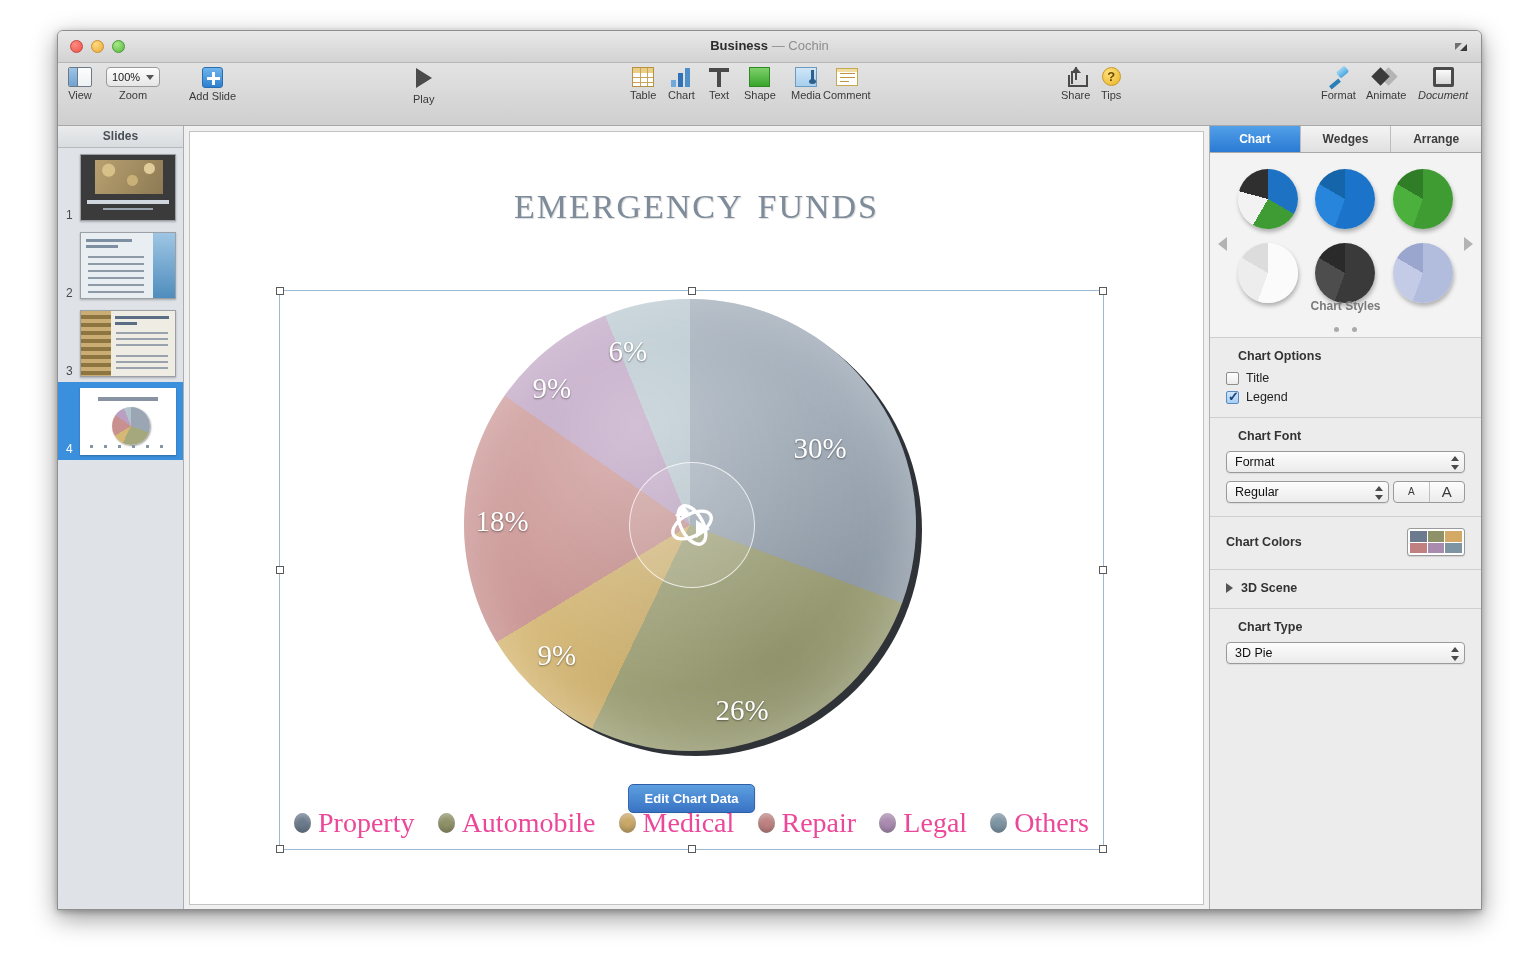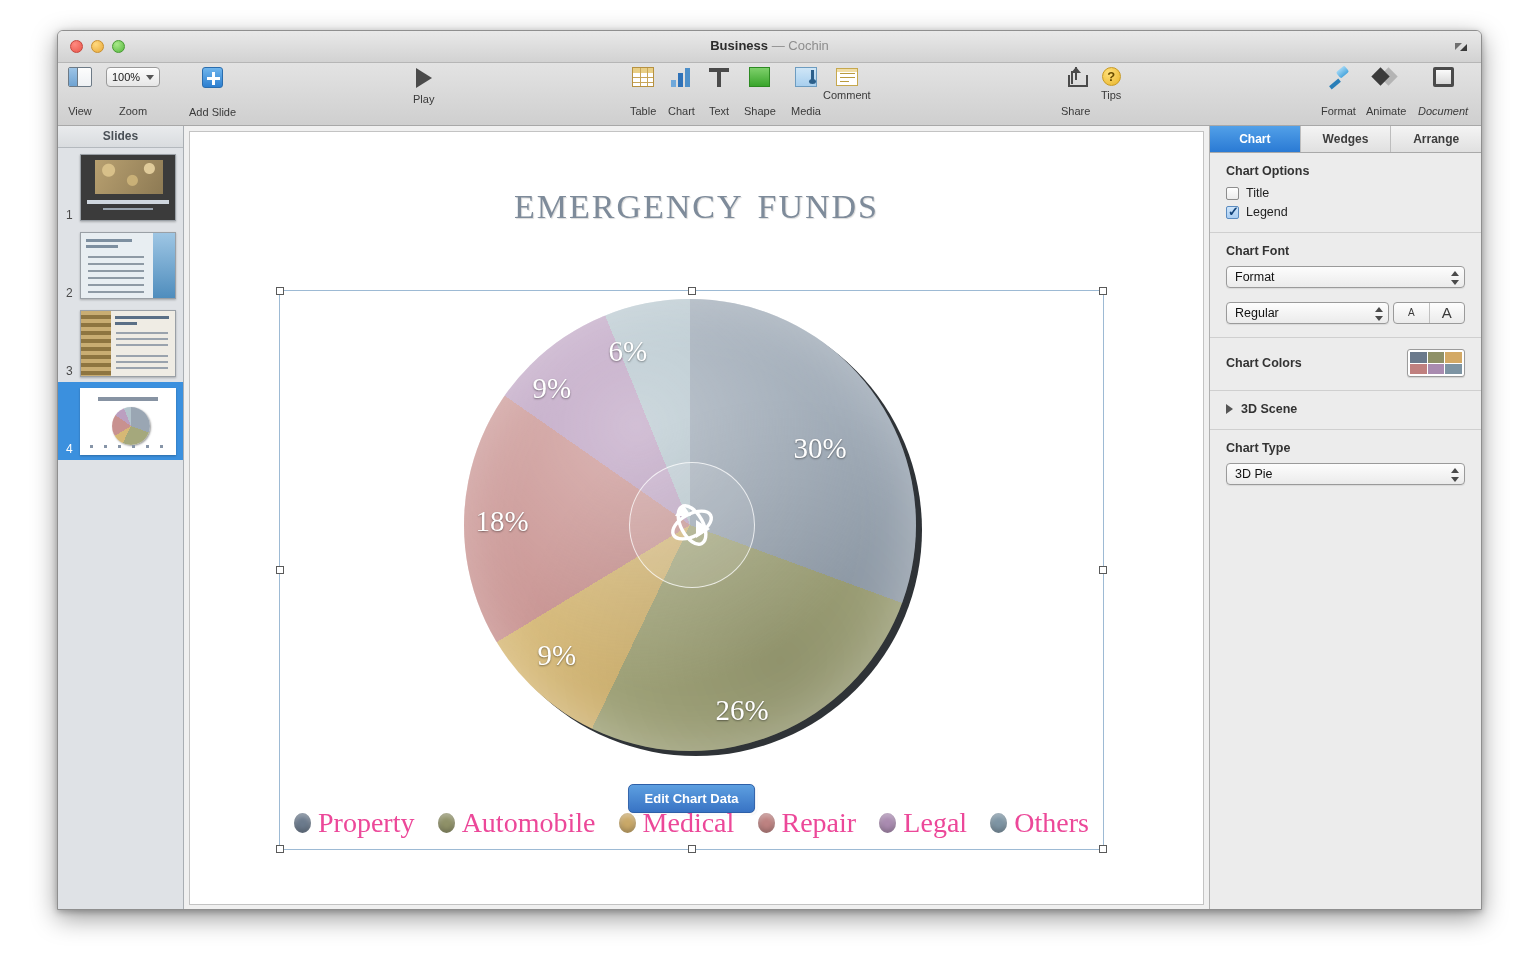--- a/index.html
+++ b/index.html
@@ -43,21 +43,21 @@
   
   #toolbar {
     position:relative; height:63px;
     background:linear-gradient(#e3e3e3,#cfcfcf);
     border-bottom:1px solid #a8a8a8;
   }
   .tb-item {
     position:absolute; top:4px; text-align:center;
     font-size:11px; color:#3a3a3a; cursor:default;
   }
-  .tb-item .lbl { display:block; margin-top:18px; white-space:nowrap; }
+  .tb-item .lbl { display:block; margin-top:2px; white-space:nowrap; }
   .tb-ico { display:block; margin:0 auto; }
 
   
   .icon-view { width:24px; height:20px; border:1px solid #6d7a86; border-radius:2px;
     background:linear-gradient(#fdfdfd,#eef1f4); position:relative; overflow:hidden;}
   .icon-view:before { content:""; position:absolute; left:0; top:0; bottom:0; width:8px;
     background:linear-gradient(#9dc4e6,#6fa3d2); border-right:1px solid #6d7a86;}
 
   
   .zoom-pop {
@@ -329,40 +329,40 @@
   .nav-arrow { position:absolute; top:84px; width:0;height:0; opacity:.45; }
   .nav-left { left:8px; border-top:7px solid transparent;border-bottom:7px solid transparent;border-right:9px solid #666;}
   .nav-right{ right:8px; border-top:7px solid transparent;border-bottom:7px solid transparent;border-left:9px solid #666;}
   #styles-label { position:absolute; left:0; right:0; top:146px; text-align:center;
     font-size:12px; font-weight:bold; color:#7b7b7b; }
   #styles-dots { position:absolute; left:0; right:0; top:165px; text-align:center; }
   #styles-dots span { display:inline-block; width:5px; height:5px; border-radius:50%;
     background:#aaa; margin:0 4px; }
 
   .sec { padding:11px 16px 13px; border-bottom:1px solid #cfcfcf; }
-  .sec-title { font-size:12.5px; font-weight:bold; color:#333; margin-bottom:8px; }
+  .sec-title { font-size:12.5px; font-weight:bold; color:#333; margin-bottom:8px;margin-left:12px; }
   .chk-row { display:flex; align-items:center; gap:7px; margin-top:5px; }
   .chk { width:13px; height:13px; border:1px solid #8d8d8d; border-radius:2px;
     background:linear-gradient(#fff,#ececec); position:relative; }
   .chk.on { background:linear-gradient(#cfe5fa,#a9cdf2); border-color:#5a8bc0; }
   .chk.on:after { content:"✓"; position:absolute; left:1px; top:-3px; font-size:13px; color:#14447a; font-weight:bold;}
   .chk-lbl { font-size:12.5px; color:#222; }
 
   .select {
     position:relative; height:22px; border:1px solid #9a9a9a; border-radius:4px;
     background:linear-gradient(#fdfdfd,#ebebeb);
     font-size:12.5px; color:#111; line-height:21px; padding-left:8px;
     box-shadow:0 1px 1px rgba(0,0,0,.08);
   }
   .select .steppers { position:absolute; right:5px; top:4px; width:8px; height:14px; }
   .select .steppers:before,.select .steppers:after{content:"";position:absolute;left:0;
     border-left:4px solid transparent;border-right:4px solid transparent;}
   .select .steppers:before{top:0;border-bottom:5px solid #4a4a4a;}
   .select .steppers:after{bottom:0;border-top:5px solid #4a4a4a;}
-  .font-row { display:flex; gap:4px; margin-top:14px; }
+  .font-row { display:flex; gap:4px; margin-top:8px; }
   .font-row .select { flex:1; }
   .size-btns { display:flex; width:72px; height:22px; border:1px solid #9a9a9a;
     border-radius:4px; overflow:hidden; background:linear-gradient(#fdfdfd,#ebebeb); }
   .size-btns div { flex:1; text-align:center; color:#3b3b3b; line-height:20px; }
   .size-btns .sb-small { font-size:10px; border-right:1px solid #c0c0c0; }
   .size-btns .sb-large { font-size:15px; }
 
   .row-between { display:flex; align-items:center; justify-content:space-between; }
   #chart-colors-swatch {
     width:58px; height:28px; border:1px solid #9b9b9b; border-radius:3px;
@@ -622,20 +622,37 @@
     </div>
 
     <div id="inspector">
 
       <div id="insp-tabs">
         <div class="insp-tab active">Chart</div>
         <div class="insp-tab">Wedges</div>
         <div class="insp-tab">Arrange</div>
       </div>
 
+      <div id="styles-pane">
+        <div class="nav-arrow nav-left"></div>
+        <div class="nav-arrow nav-right"></div>
+        <div id="styles-grid">
+          <div class="style-pie" style="background:conic-gradient(from 0deg,#1d72c4 0deg 120deg,#3f9c35 120deg 210deg,#f2f2f2 210deg 285deg,#2f2f2f 285deg 360deg);"></div>
+          <div class="style-pie" style="background:conic-gradient(from 0deg,#1b74c9 0deg 200deg,#2785db 200deg 300deg,#1565ab 300deg 360deg);"></div>
+          <div class="style-pie" style="background:conic-gradient(from 0deg,#3e9c33 0deg 200deg,#4bb03c 200deg 300deg,#2f7d27 300deg 360deg);"></div>
+          <div class="style-pie" style="background:conic-gradient(from 0deg,#fbfbfb 0deg 200deg,#ededed 200deg 300deg,#dcdcdc 300deg 360deg);"></div>
+          <div class="style-pie" style="background:conic-gradient(from 0deg,#3a3a3a 0deg 200deg,#4d4d4d 200deg 300deg,#2a2a2a 300deg 360deg);"></div>
+          <div class="style-pie" style="background:conic-gradient(from 0deg,#b2bcdd 0deg 200deg,#c3cbe6 200deg 300deg,#9aa6cd 300deg 360deg);"></div>
+        </div>
+        <div id="styles-label">Chart Styles</div>
+        <div id="styles-dots">
+          <span></span>
+          <span></span>
+        </div>
+      </div>
 
       <div class="sec">
         <div class="sec-title">Chart Options</div>
         <div class="chk-row">
           <span class="chk"></span>
           <span class="chk-lbl">Title</span>
         </div>
         <div class="chk-row">
           <span class="chk on"></span>
           <span class="chk-lbl">Legend</span>

